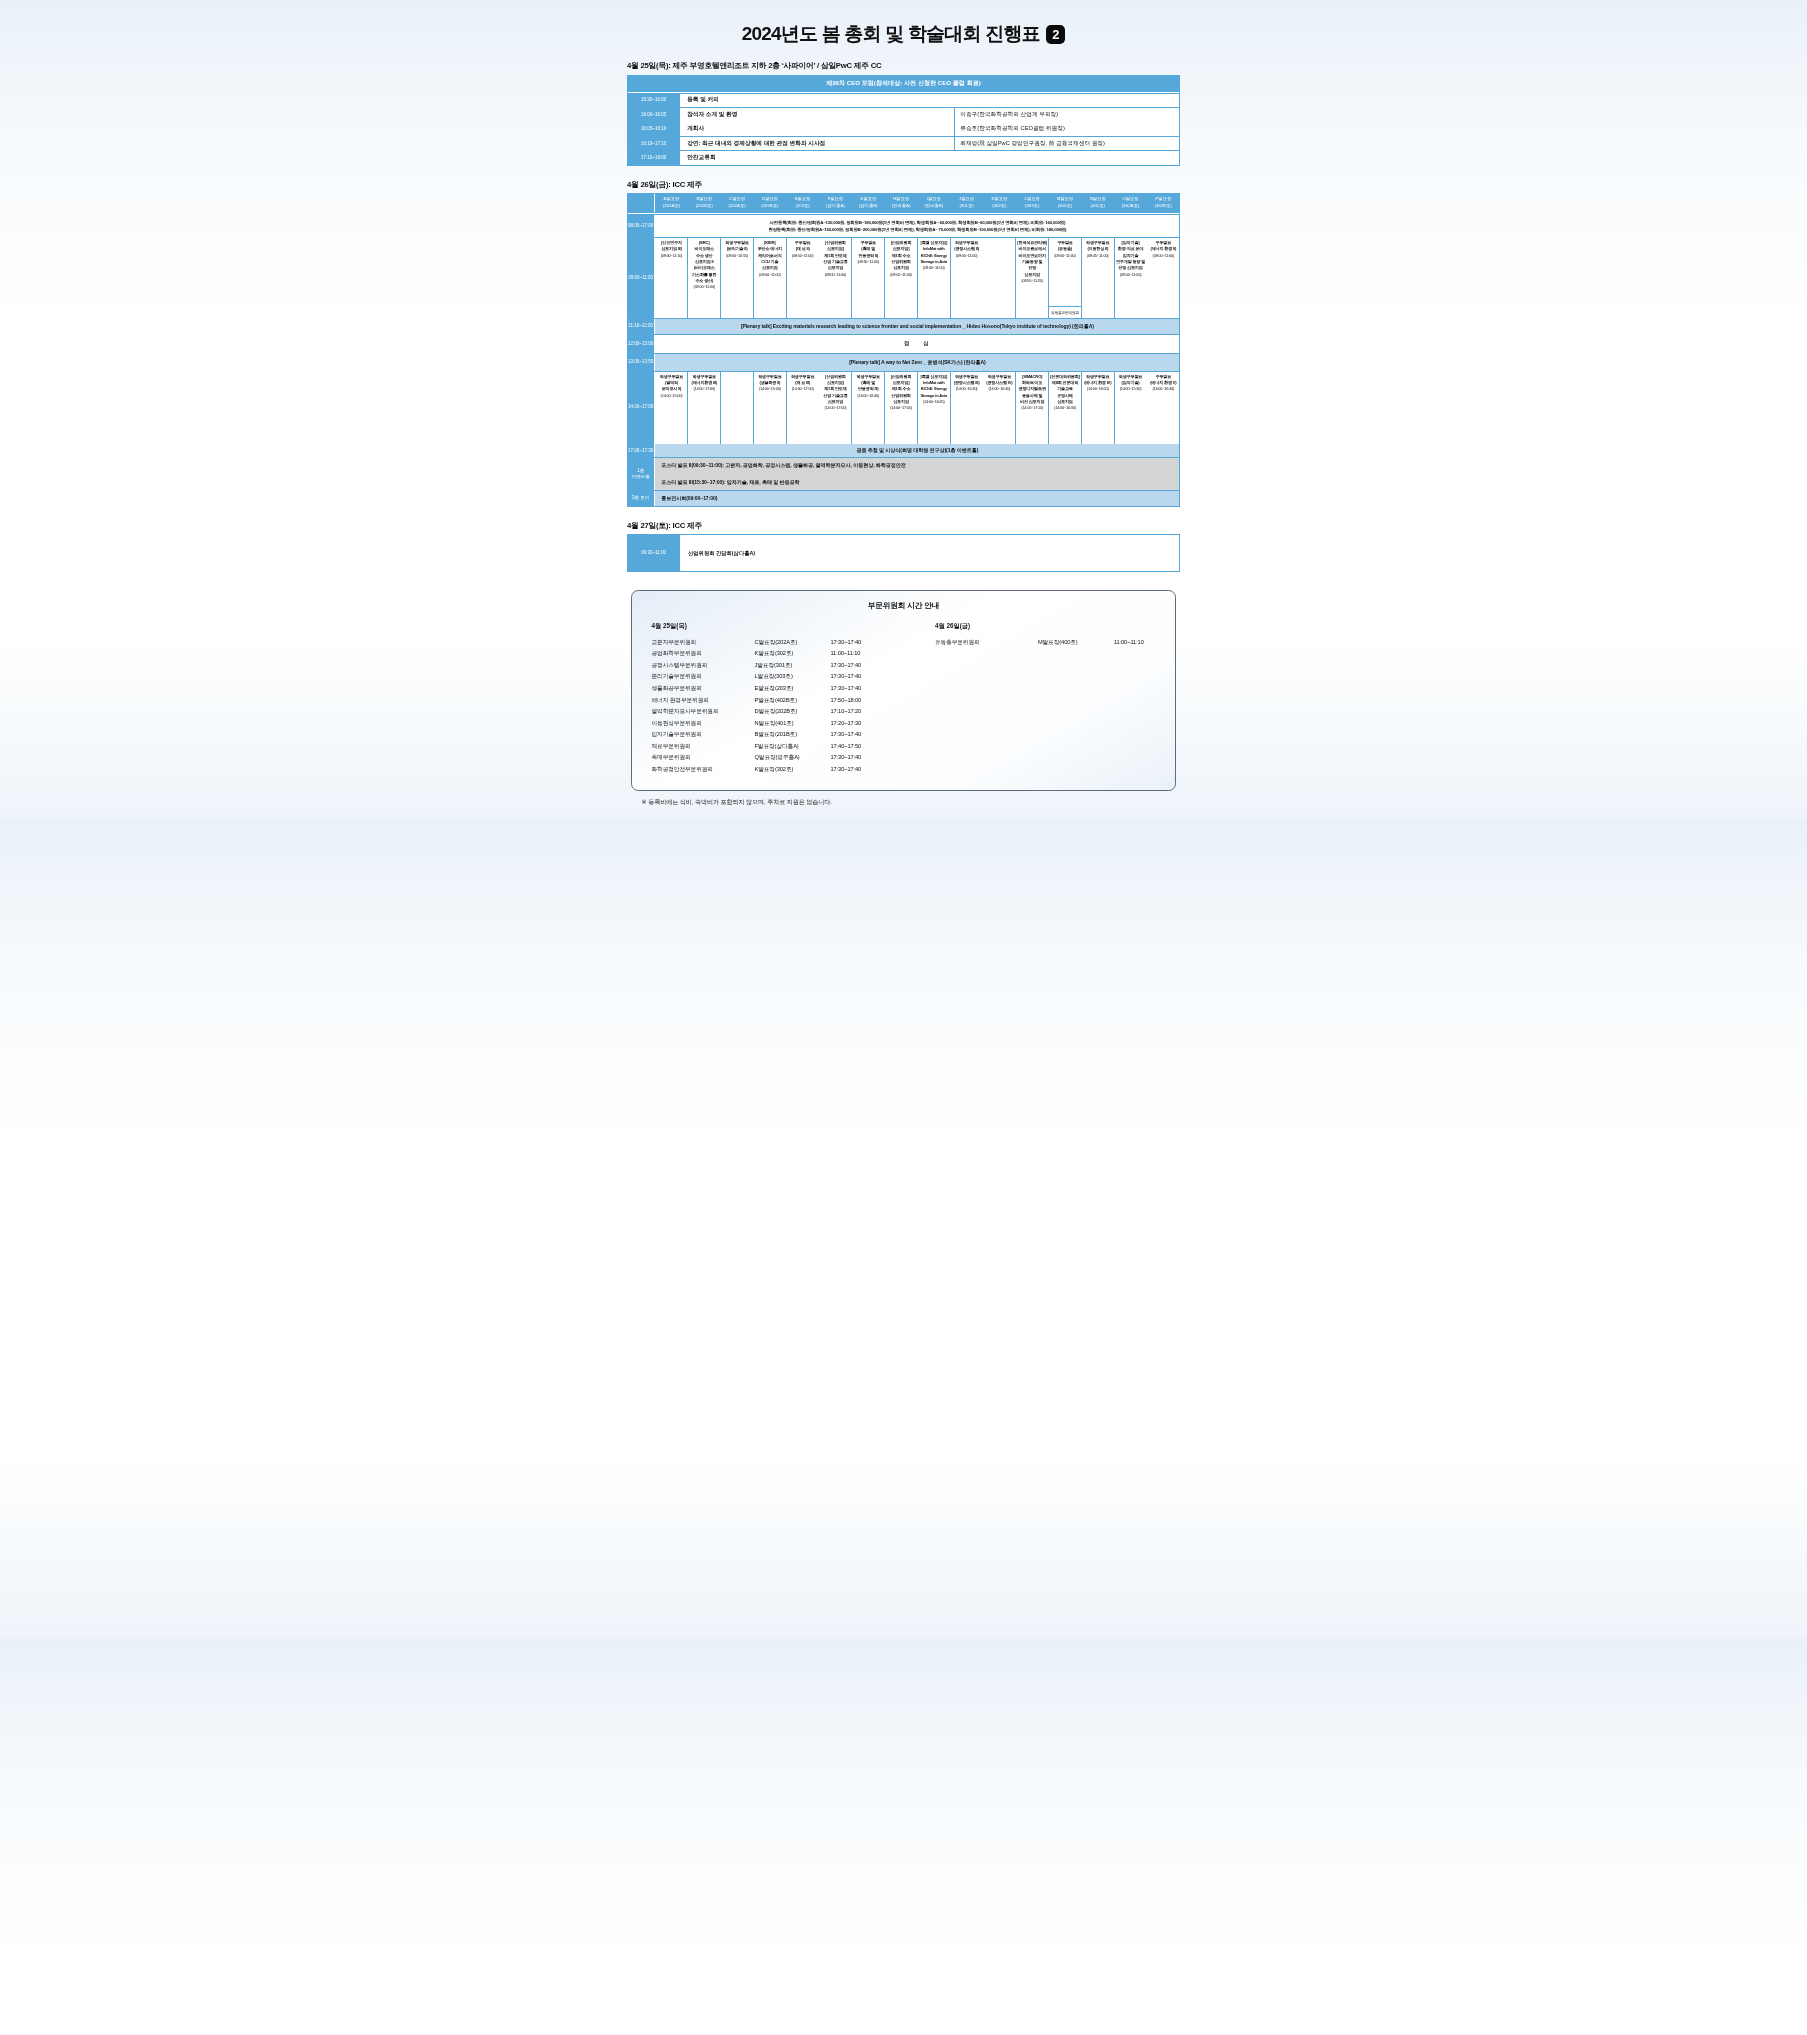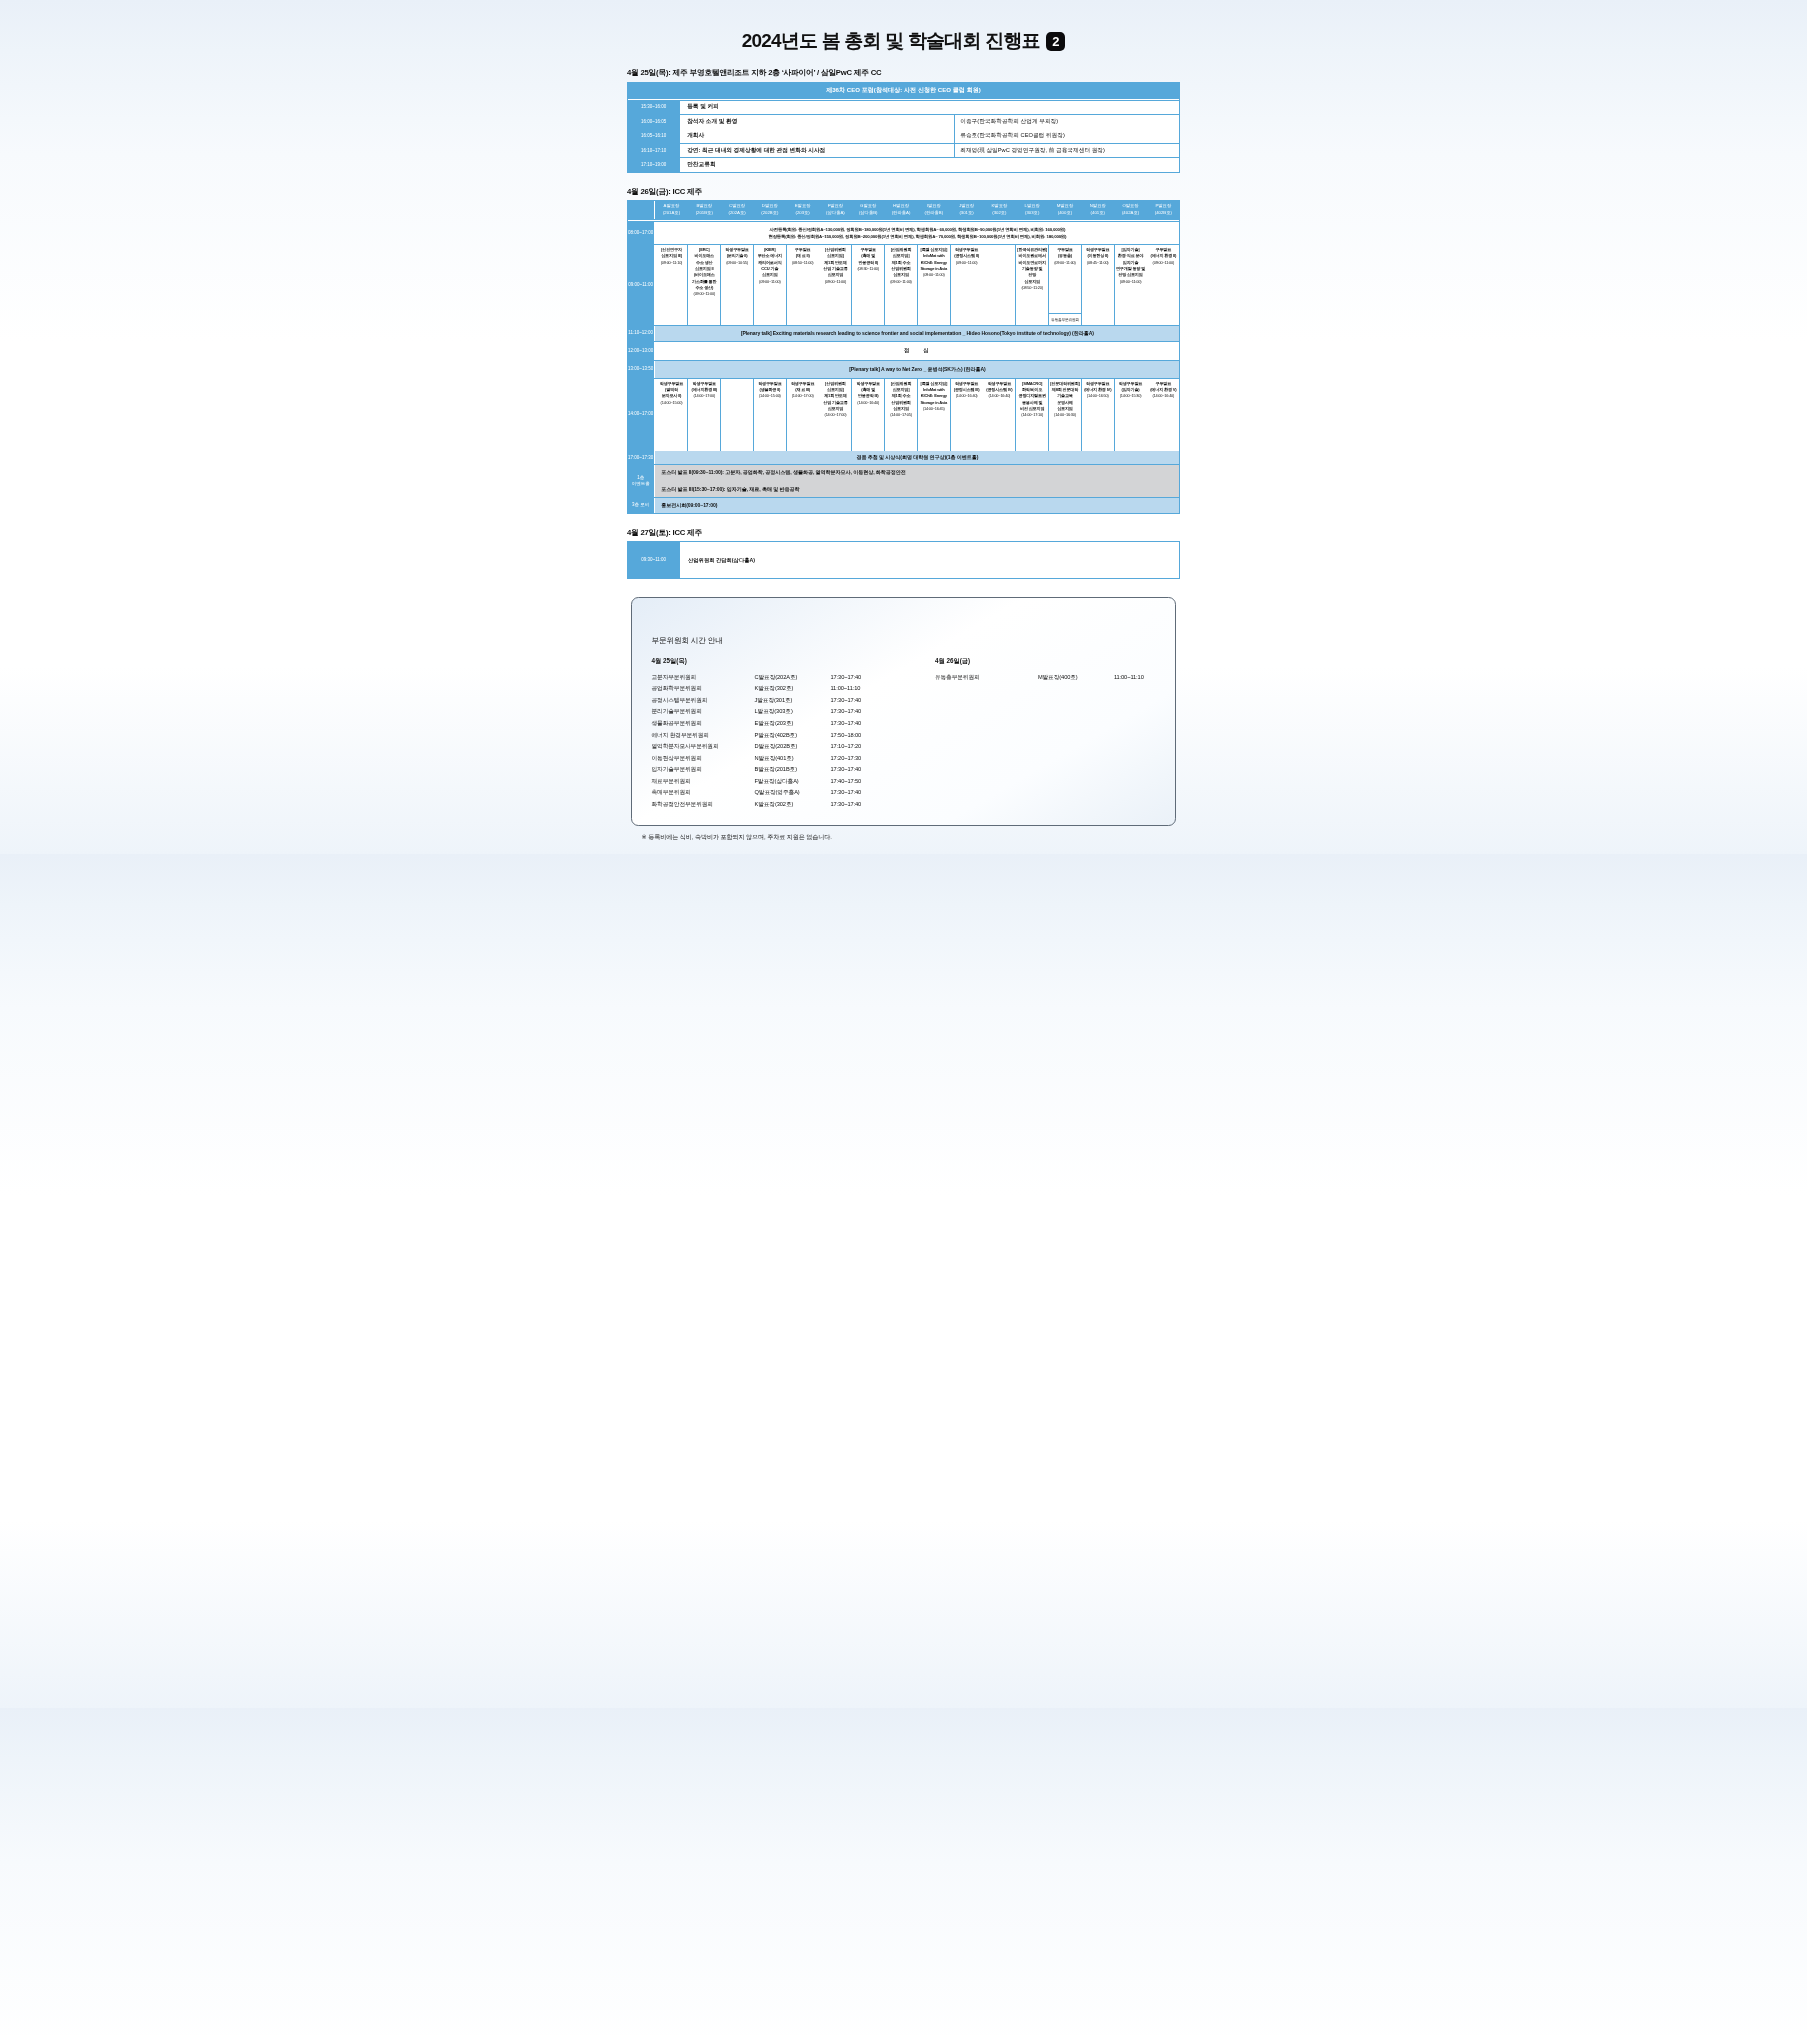--- a/index.html
+++ b/index.html
@@ -5,21 +5,21 @@
   html,body{margin:0;padding:0;}
   body{
     width:602px;min-height:785px;margin:0 auto;
     font-family:"Liberation Sans","DejaVu Sans",sans-serif;color:#111;
     background:
       linear-gradient(180deg,#e9f0f8 0%,#eef4fa 6%,#f7fafd 18%,#ffffff 40%,#ffffff 78%,#eef4fa 100%);
   }
   .page{padding:11.4px 24.4px 12.2px 24.4px;}
 
   
-  .title-wrap{display:flex;align-items:center;justify-content:center;gap:6.5px;margin-top:17px;}
+  .title-wrap{display:flex;align-items:center;justify-content:center;gap:6.5px;margin-top:10px;}
   .main-title{font-size:19px;font-weight:700;letter-spacing:-0.8px;}
   .title-badge{display:inline-flex;align-items:center;justify-content:center;
     width:19px;height:19px;background:#0b0b0d;color:#fff;border-radius:4.9px;
     font-size:13px;font-weight:700;}
 
   
   .sec-head{font-size:7.7px;font-weight:700;letter-spacing:-0.2px;margin:14px 0 3.3px 0;}
 
   
   .btable{background:#56a8da;padding:0.8px;display:flex;flex-direction:column;gap:0.8px;}
@@ -66,21 +66,21 @@
   .reg-line{font-size:4.4px;font-weight:700;letter-spacing:-0.2px;}
 
   
   .a27-time{width:52px;font-size:4.5px;}
   .a27-body{flex:1;background:#fff;display:flex;align-items:center;padding:6.5px 6.5px;font-size:5.3px;font-weight:700;min-height:23px;}
 
   
   .committee-box{margin:18px 4.1px 0 4.1px;border:0.8px solid #5f6b78;border-radius:7.3px;
     background:linear-gradient(150deg,#e4edf7 0%,#ffffff 42%,#fbfdff 75%,#eaf1f8 100%);
     padding:10.6px 19.5px 14px 19.5px;}
-  .cbox-title{text-align:left;font-size:7.7px;font-weight:400;letter-spacing:-0.2px;margin-top:28px;}
+  .cbox-title{text-align:center;font-size:7.7px;font-weight:700;letter-spacing:-0.2px;}
   .cbox-cols{display:flex;gap:24.4px;margin-top:10.6px;}
   .cbox-col-left{flex:1.08;}
   .cbox-col-right{flex:0.92;}
   .cbox-col-head{font-size:6.3px;font-weight:700;margin-bottom:5.7px;}
   .crow{display:grid;grid-template-columns:103px 76px auto;padding:1.8px 0;font-size:5.7px;letter-spacing:-0.1px;}
   .crow span{white-space:nowrap;}
 
   .footnote{margin:7.3px 0 0 14.7px;font-size:6.1px;letter-spacing:-0.1px;}
 </style>
 </head>

